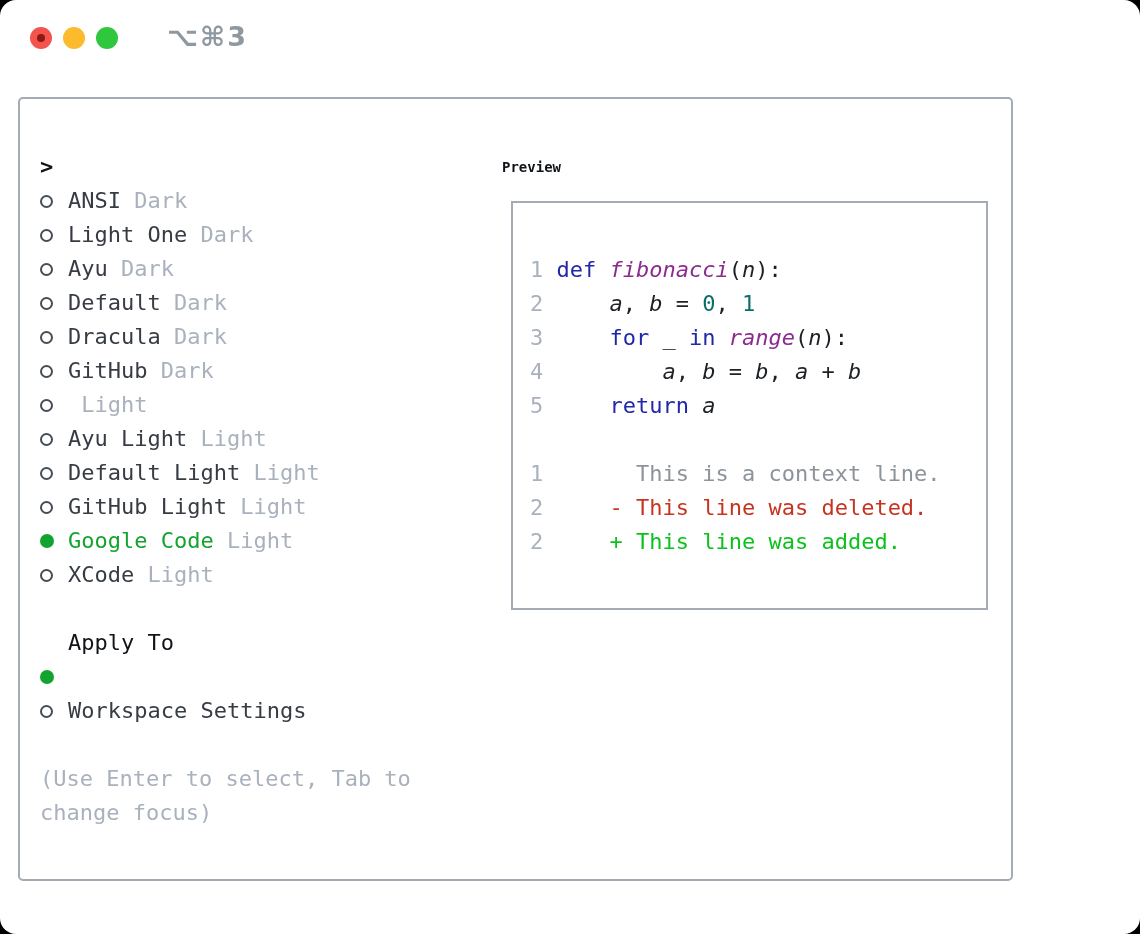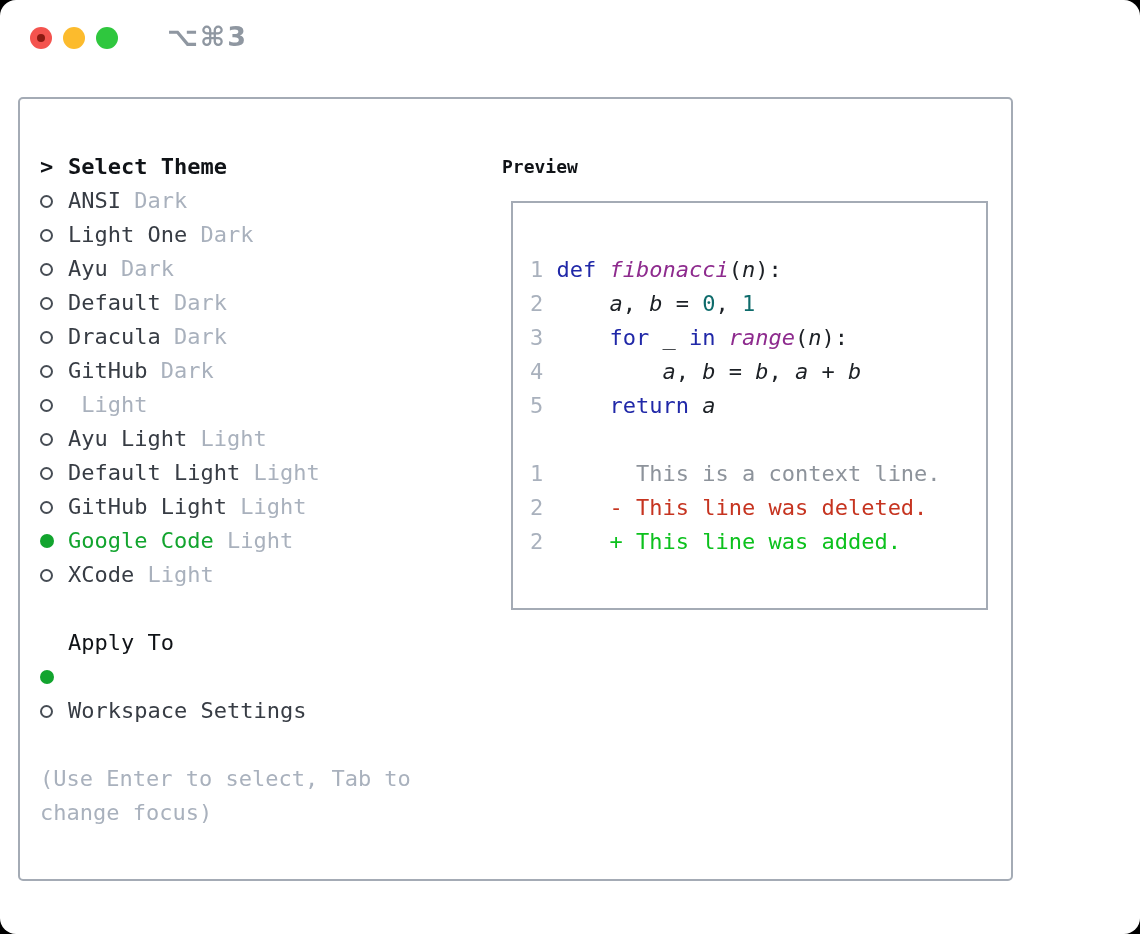--- a/index.html
+++ b/index.html
@@ -64,21 +64,21 @@
   .hint {
     margin-top: 34px;
     max-width: 30ch;
     color: var(--text-secondary);
     white-space: normal;
     line-height: 34px;
   }
   
   .preview-title {
     position: absolute; left: 482px; top: 51px;
-    font-size: 18px; line-height: 34px; font-weight: 700;
+    font-size: 14px; line-height: 34px; font-weight: 700;
     color: var(--text-heading);
   }
   .preview-box {
     position: absolute; left: 491px; top: 102px;
     width: 477px; height: 409px;
     border: 2px solid var(--border);
     box-sizing: border-box;
     background: #fff;
     overflow: hidden;
   }
@@ -108,21 +108,20 @@
     <div class="traffic yellow"></div>
     <div class="traffic green"></div>
     <div class="window-title">⌥⌘3</div>
   </div>
 
   <div class="panel">
 
     <div class="left-col">
       <div class="row picker-header">
         <span class="marker"><span class="prompt-glyph">&gt;</span></span>
-        <span class="label">Select Theme</span>
       </div>
 
       <div id="theme-list">
           <div class="row"><span class="marker"><span class="radio"></span></span><span class="item-label">ANSI</span><span class="item-variant">Dark</span></div>
           <div class="row"><span class="marker"><span class="radio"></span></span><span class="item-label">Light One</span><span class="item-variant">Dark</span></div>
           <div class="row"><span class="marker"><span class="radio"></span></span><span class="item-label">Ayu</span><span class="item-variant">Dark</span></div>
           <div class="row"><span class="marker"><span class="radio"></span></span><span class="item-label">Default</span><span class="item-variant">Dark</span></div>
           <div class="row"><span class="marker"><span class="radio"></span></span><span class="item-label">Dracula</span><span class="item-variant">Dark</span></div>
           <div class="row"><span class="marker"><span class="radio"></span></span><span class="item-label">GitHub</span><span class="item-variant">Dark</span></div>
           <div class="row"><span class="marker"><span class="radio"></span></span><span class="item-variant">Light</span></div>

